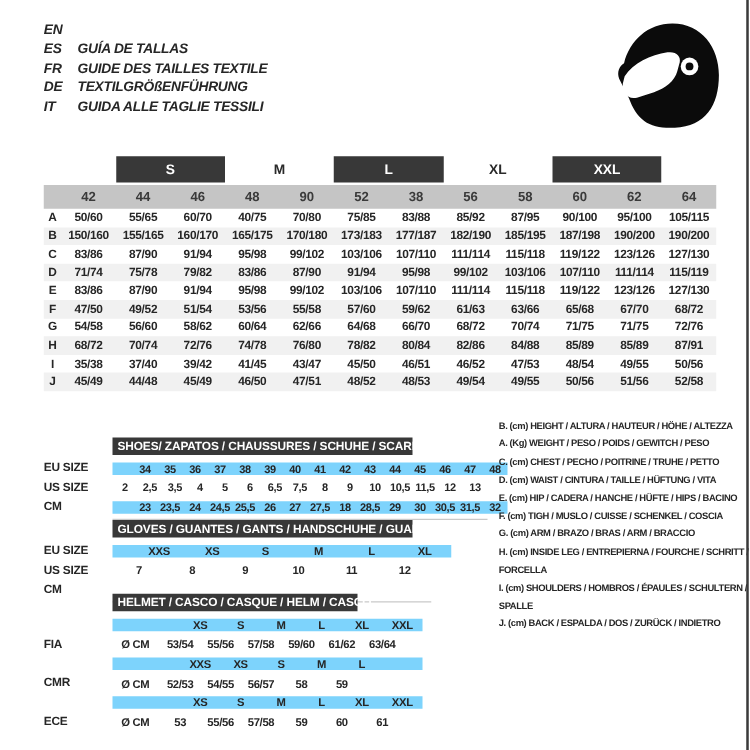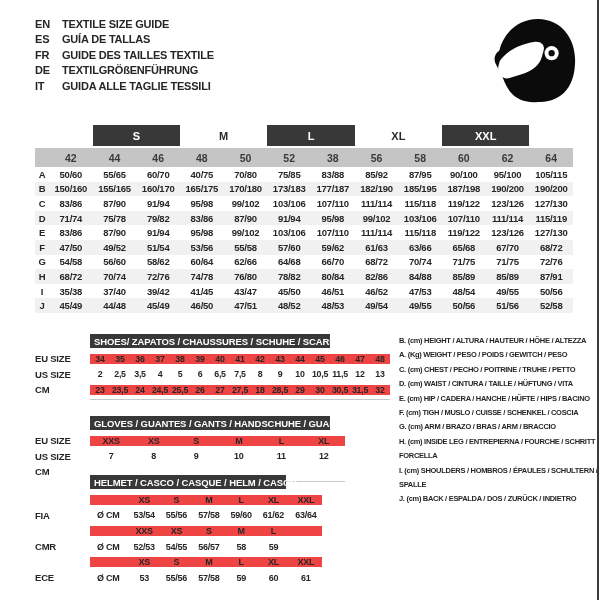--- a/index.html
+++ b/index.html
@@ -3,21 +3,21 @@
 <meta charset="utf-8">
 <style>
   html,body{margin:0;padding:0;}
   body{
     width:600px;height:600px;background:#ffffff;position:relative;overflow:hidden;
     font-family:"Liberation Sans", sans-serif;color:#262626;font-weight:700;
   }
   .sheet{position:absolute;inset:0;}
   
   .lang-block{position:absolute;left:35px;top:17px;}
-  .lang-row{display:flex;line-height:15.4px;font-size:11px;letter-spacing:-0.2px;}
+  .lang-row{display:flex;line-height:15.4px;font-size:11px;letter-spacing:-0.2px;font-style:italic;}
   .lang-code{width:27px;}
   
   .helmet-badge{position:absolute;left:487px;top:13px;width:94px;height:94px;}
   
   .main-table{position:absolute;left:35px;top:125px;width:538px;}
   .group-row,.size-row,.trow{display:grid;grid-template-columns:14px repeat(12,1fr);}
   .group-row{height:21px;}
   .group-cell{display:flex;align-items:center;justify-content:center;font-size:11px;color:#2a2a2a;}
   .group-cell.dark{background:#383838;color:#ffffff;}
   .size-row{height:19px;margin-top:2px;background:#c5c5c5;align-items:center;text-align:center;font-size:10.5px;color:#3a3a3a;}
@@ -25,21 +25,21 @@
   .trow.striped{background:#f1f1f1;}
   .letter-cell{font-size:9.5px;text-align:center;}
   
   .subtable{position:absolute;left:35px;}
   .bar-row{display:flex;height:14px;margin-bottom:3px;}
   .bar-row .side-label{width:55px;}
   .bar{background:#383838;color:#ffffff;font-size:9.5px;display:flex;align-items:center;padding-left:4px;letter-spacing:-0.1px;white-space:nowrap;}
   .strow{display:flex;height:15.5px;align-items:center;}
   .side-label{width:55px;display:flex;align-items:center;font-size:9.5px;letter-spacing:-0.2px;}
   .cells{display:grid;align-items:center;text-align:center;font-size:9px;letter-spacing:-0.25px;}
-  .cells.stripe{background:#ef4444;}
+  .cells.stripe{background:#7dd3fc;padding-left:16px;}
   #shoes .bar{width:236px;}
   #shoes .cells{width:300px;grid-template-columns:repeat(15,1fr);}
   #shoes .scell{font-size:8.8px;}
   #gloves .bar{width:236px;}
   #gloves .cells{width:255px;grid-template-columns:repeat(6,1fr);}
   #helmet .bar{width:192px;}
   #helmet .cells{width:232px;grid-template-columns:38px repeat(6,1fr);}
   #helmet .strow{height:15.6px;}
   .scell.unit{text-align:left;padding-left:7px;}
   .hr{height:1px;background:#c9c9c9;margin-left:55px;margin-top:1px;}
@@ -50,21 +50,20 @@
   .right-edge{position:absolute;right:1px;top:0;width:2px;height:600px;background:#3a3a3a;}
 </style>
 </head>
 <body>
 
 <div class="sheet">
 
   <div class="lang-block">
       <div class="lang-row">
         <span class="lang-code">EN</span>
-        <span class="lang-label">TEXTILE SIZE GUIDE</span>
       </div>
       <div class="lang-row">
         <span class="lang-code">ES</span>
         <span class="lang-label">GUÍA DE TALLAS</span>
       </div>
       <div class="lang-row">
         <span class="lang-code">FR</span>
         <span class="lang-label">GUIDE DES TAILLES TEXTILE</span>
       </div>
       <div class="lang-row">
@@ -93,21 +92,21 @@
         <div class="group-cell dark" style="grid-column: 7 / span 2;">L</div>
         <div class="group-cell" style="grid-column: 9 / span 2;">XL</div>
         <div class="group-cell dark" style="grid-column: 11 / span 2;">XXL</div>
       </div>
     <div class="size-row">
         <div class="letter-cell"></div>
         <div class="size-cell">42</div>
         <div class="size-cell">44</div>
         <div class="size-cell">46</div>
         <div class="size-cell">48</div>
-        <div class="size-cell">50</div>
+        <div class="size-cell">90</div>
         <div class="size-cell">52</div>
         <div class="size-cell">38</div>
         <div class="size-cell">56</div>
         <div class="size-cell">58</div>
         <div class="size-cell">60</div>
         <div class="size-cell">62</div>
         <div class="size-cell">64</div>
       </div>
     <div>
         <div class="trow">
@@ -256,21 +255,21 @@
           <div class="tcell">48/53</div>
           <div class="tcell">49/54</div>
           <div class="tcell">49/55</div>
           <div class="tcell">50/56</div>
           <div class="tcell">51/56</div>
           <div class="tcell">52/58</div>
         </div>
       </div>
   </div>
 
-  <div class="subtable" id="shoes" style="top:334px">
+  <div class="subtable" id="shoes" style="top:350px">
     <div class="bar-row">
         <span class="side-label"></span>
         <div class="bar">SHOES/ ZAPATOS / CHAUSSURES / SCHUHE / SCARPE</div>
       </div>
     <div>
         <div class="strow">
           <span class="side-label">EU SIZE</span>
           <div class="cells stripe">
             <div class="scell">34</div>
             <div class="scell">35</div>

